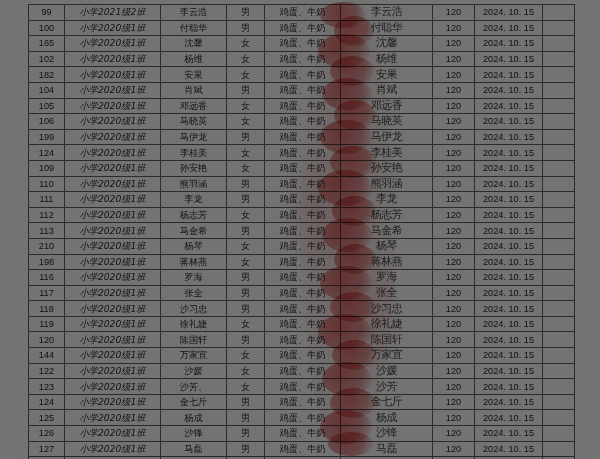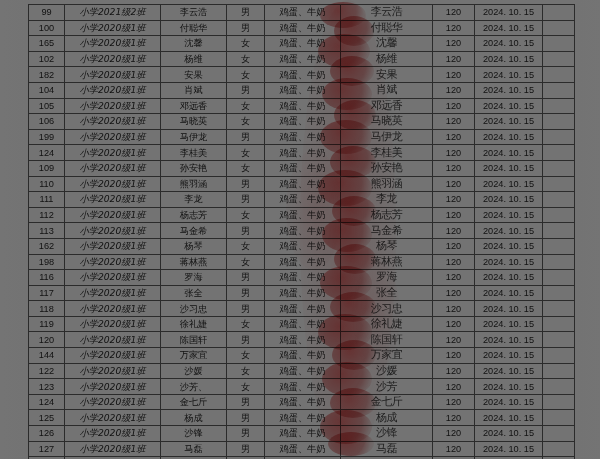--- a/index.html
+++ b/index.html
@@ -275,21 +275,21 @@
           <td class="c-class">小学2020级1班</td>
           <td class="c-name">马金希</td>
           <td class="c-sex">男</td>
           <td class="c-item">鸡蛋、牛奶</td>
           <td class="c-sign"><span class="sig">马金希</span></td>
           <td class="c-amt">120</td>
           <td class="c-date">2024. 10. 15</td>
           <td class="c-extra"></td>
         </tr>
         <tr>
-          <td class="c-no">162</td>
+          <td class="c-no">210</td>
           <td class="c-class">小学2020级1班</td>
           <td class="c-name">杨琴</td>
           <td class="c-sex">女</td>
           <td class="c-item">鸡蛋、牛奶</td>
           <td class="c-sign"><span class="sig">杨琴</span></td>
           <td class="c-amt">120</td>
           <td class="c-date">2024. 10. 15</td>
           <td class="c-extra"></td>
         </tr>
         <tr>

